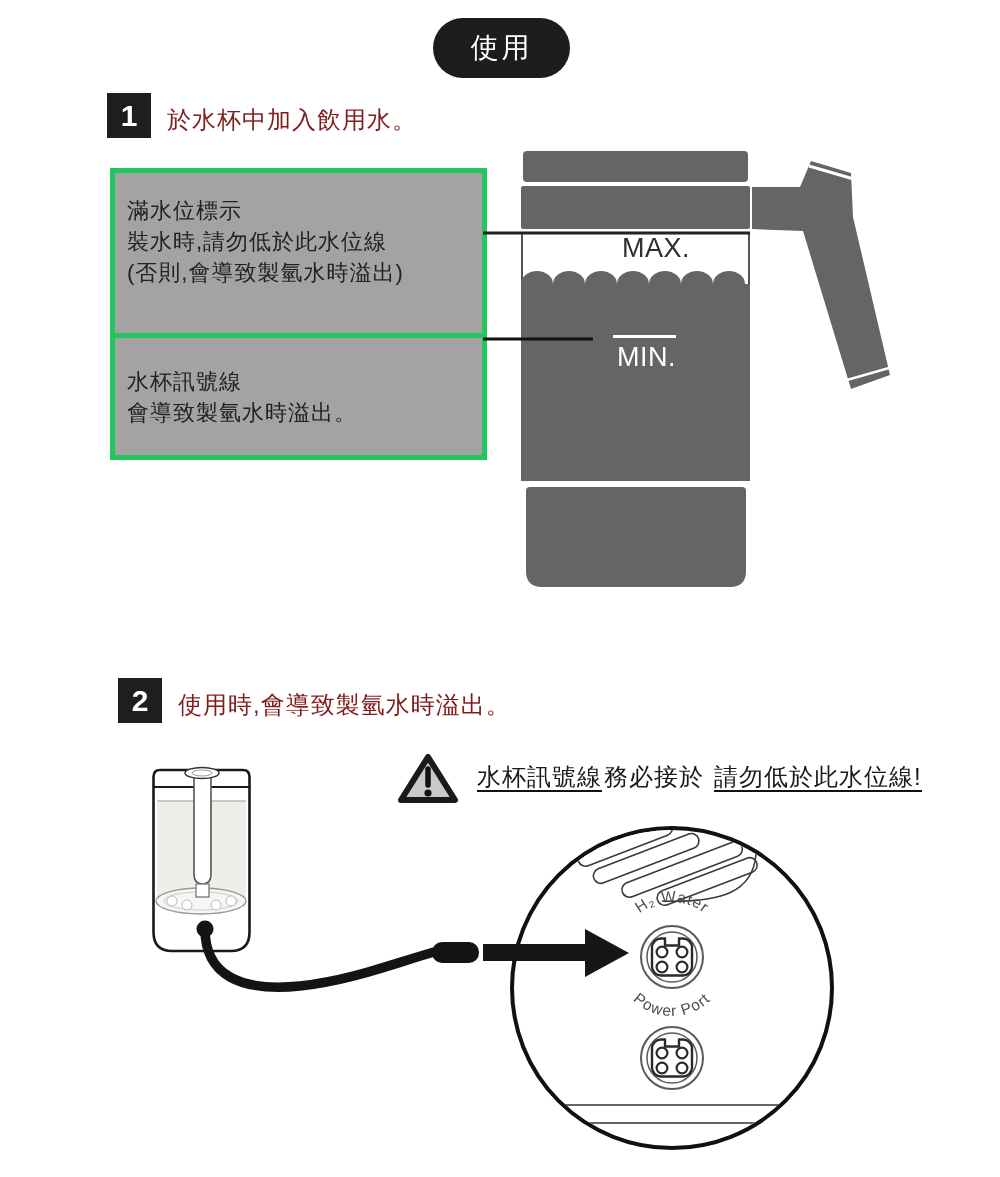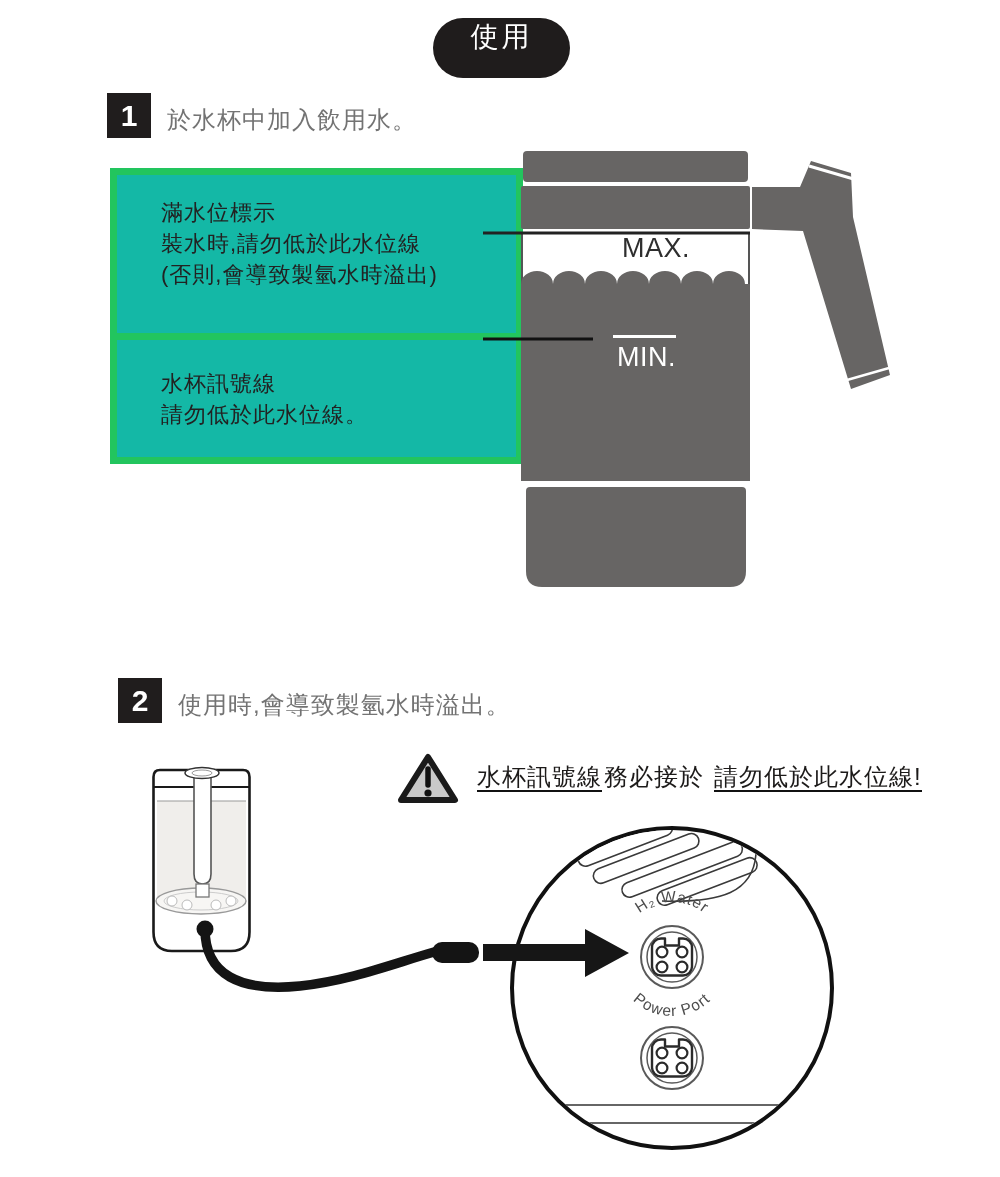--- a/index.html
+++ b/index.html
@@ -2,35 +2,35 @@
 <html><head>
 <meta charset="utf-8">
 <style>
   html,body{margin:0;padding:0;background:#fff;}
   .page{
     position:relative;width:1000px;height:1177px;background:#fff;overflow:hidden;
     font-family:"Liberation Sans",sans-serif;color:#1c1a19;
   }
   .badge{
     position:absolute;left:433px;top:18px;width:137px;height:60px;
-    background:#1f1c1c;border-radius:32px;display:flex;justify-content:center;
+    background:#1f1c1c;border-radius:32px;display:flex;align-items:center;justify-content:center;
   }
   .badge span{color:#fff;font-size:28px;letter-spacing:3px;}
   .step-num{
     position:absolute;width:44px;height:45px;background:#201d1d;color:#fff;
     display:flex;align-items:center;justify-content:center;font-size:30px;font-weight:bold;
   }
   .step-num.n1{left:107px;top:93px;}
   .step-num.n2{left:118px;top:678px;}
-  .step-text{position:absolute;font-size:24px;letter-spacing:1px;color:#737373;}
+  .step-text{position:absolute;font-size:24px;letter-spacing:1px;color:#7f1d1d;}
   .step-text.t1{left:167px;top:104px;}
   .step-text.t2{left:178px;top:689px;}
   .callout{
-    position:absolute;left:110px;width:367px;background:#14b8a6;border:7px solid #22c55e;
-    font-size:22px;line-height:31px;letter-spacing:1px;color:#222;padding-left:32px;
+    position:absolute;left:110px;width:367px;background:#a3a3a3;border:5px solid #22c55e;
+    font-size:22px;line-height:31px;letter-spacing:1px;color:#222;
   }
   .callout p{margin:0;padding:0 0 0 12px;}
   .box1{top:168px;height:144px;padding-top:22px;}
   .box2{top:333px;height:89px;padding-top:28px;}
   .warning-text{position:absolute;left:477px;top:761px;font-size:24px;letter-spacing:1px;color:#1c1a19;white-space:nowrap;}
   .warning-text .ul{border-bottom:2.5px solid #111;}
   .warning-text .mid{margin:0 10px 0 2px;text-align:center;}
   svg.overlay{position:absolute;left:0;top:0;pointer-events:none;}
 </style>
 </head>
@@ -46,21 +46,21 @@
   <div class="step-text t1">於水杯中加入飲用水。</div>
 
   <div class="callout box1">
     <p>滿水位標示</p>
     <p>裝水時,請勿低於此水位線</p>
     <p>(否則,會導致製氫水時溢出)</p>
   </div>
 
   <div class="callout box2">
     <p>水杯訊號線</p>
-    <p>請勿低於此水位線。</p>
+    <p>會導致製氫水時溢出。</p>
   </div>
 
   <div class="step-num n2">2</div>
   <div class="step-text t2">使用時,會導致製氫水時溢出。</div>
 
   <div class="warning-text">
     <span class="ul">水杯訊號線</span><span class="mid">務必接於</span><span class="ul">請勿低於此水位線!</span>
   </div>
 
   <svg class="overlay" width="1000" height="1177" viewBox="0 0 1000 1177">

